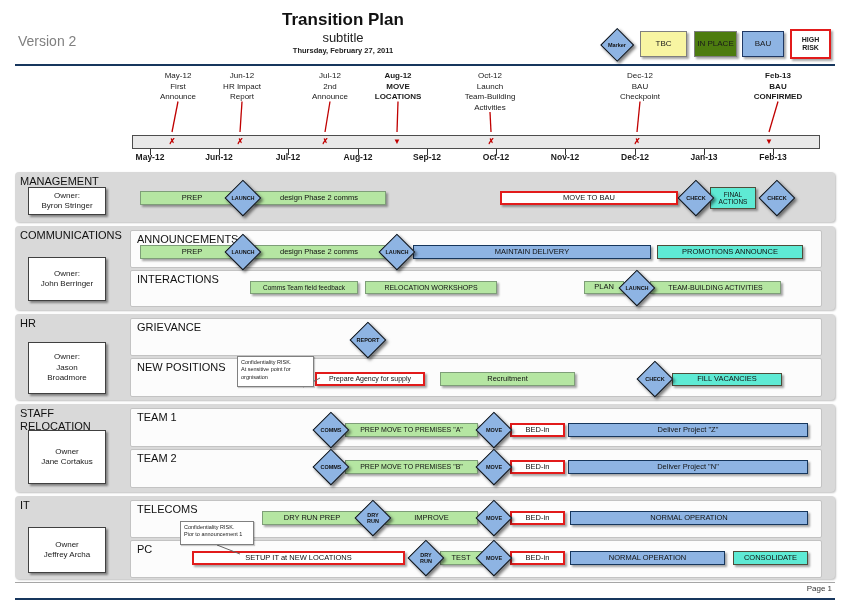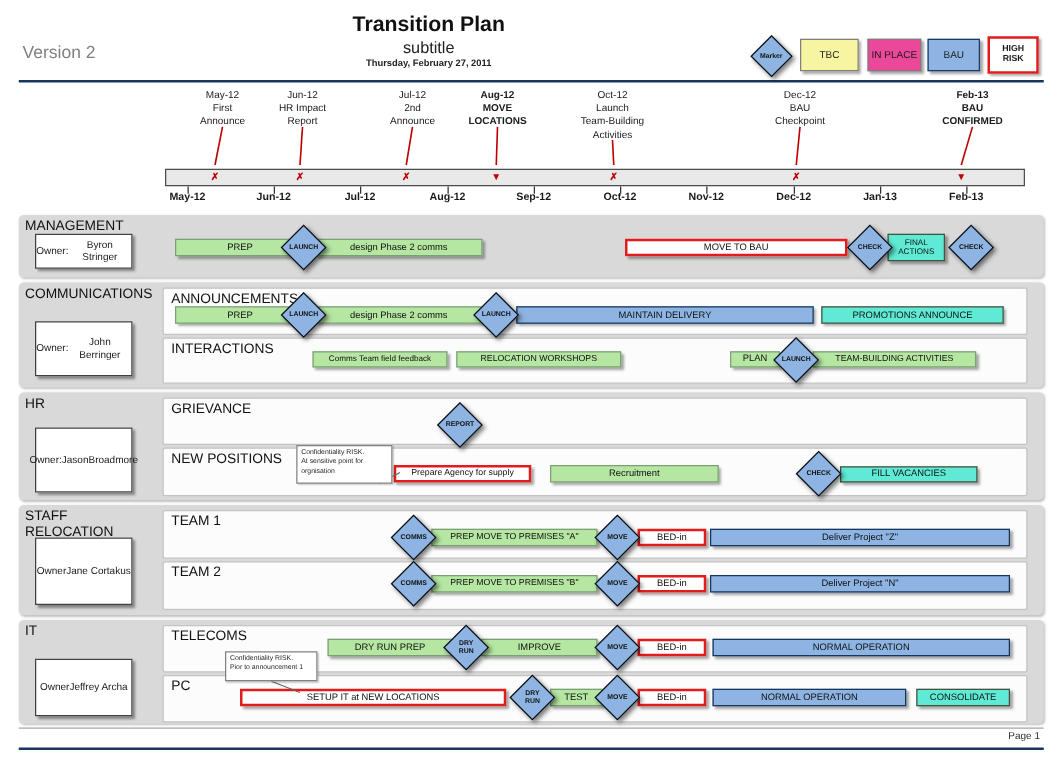--- a/index.html
+++ b/index.html
@@ -9,33 +9,33 @@
   .title-block{position:absolute;left:0;top:10px;width:686px;text-align:center}
   .title{font-size:17px;font-weight:bold;color:#111}
   .subtitle{font-size:13px;color:#222}
   .date{font-size:7.5px;font-weight:bold;color:#222;margin-top:1px}
   .hline{position:absolute;left:15px;width:820px}
   .hline.navy{height:2px;background:#17365d}
   .hline.gray{height:1px;background:#a6a6a6}
   .page-num{position:absolute;right:18px;top:584px;font-size:8px;color:#333}
   .lg-rect{position:absolute;display:flex;flex-direction:column;align-items:center;justify-content:center;font-size:8px;border:1px solid #7f7f7f;background:#fff;box-shadow:2px 2px 2px rgba(0,0,0,.35)}
   .lg-rect.yellow{background:#f8f5a2}
-  .lg-rect.green{background:#ec4899}
+  .lg-rect.green{background:#4d7c0f}
   .lg-rect.blue{background:#8eb4e3;border-color:#1f3864}
   .lg-rect.risk{background:#fff;border:2px solid #e21b1b;font-size:7px;font-weight:bold}
   .lg-line{line-height:1.15}
   .tl-bar{position:absolute;background:#e9e9e9;border:1px solid #4d4d4d;z-index:1}
   .tick{position:absolute;background:#333}
   .month{position:absolute;transform:translateX(-50%);font-size:8.5px;font-weight:bold;white-space:nowrap}
   .ms{position:absolute;transform:translateX(-50%);text-align:center;font-size:8px;line-height:10.5px;white-space:nowrap}
   .ms.bold{font-weight:bold}
   .mkr{position:absolute;transform:translateX(-50%);color:#c00000;font-weight:bold;font-size:8px;line-height:13px;z-index:5}
   .band{position:absolute;background:#d9d9d9;border-radius:4px;box-shadow:1px 1px 2px rgba(0,0,0,.25)}
   .lane-name{position:absolute;font-size:11px;color:#111;line-height:13px;white-space:nowrap;z-index:2}
-  .owner-box{position:absolute;background:#fff;border:1px solid #404040;box-shadow:2px 2px 2px rgba(0,0,0,.4);display:flex;flex-direction:row;align-items:center;justify-content:center;font-size:8px;text-align:center;z-index:2}
+  .owner-box{position:absolute;background:#fff;border:1px solid #404040;box-shadow:2px 2px 2px rgba(0,0,0,.4);display:flex;flex-direction:column;align-items:center;justify-content:center;font-size:8px;text-align:center;z-index:2}
   .owner-line{line-height:1.3}
   .row{position:absolute;background:#fcfcfc;border:1px solid #c3c3c3;border-radius:2px;z-index:1}
   .row-label{position:absolute;left:6px;top:2px;font-size:11px;color:#111;white-space:nowrap}
   .bar{position:absolute;display:flex;flex-direction:column;align-items:center;justify-content:center;font-size:7.5px;line-height:1.1;white-space:nowrap;box-shadow:2px 2px 2px rgba(0,0,0,.35);z-index:2;color:#111}
   .bar.green{background:#b5e6a2;border:1px solid #7e9e78}
   .bar.blue{background:#8eb4e3;border:1px solid #16365c}
   .bar.yellow{background:#5eead4;border:1px solid #4d4d3a}
   .bar.risk{background:#fff;border:2px solid #e21b1b}
   .dia{position:absolute;z-index:6;filter:drop-shadow(2px 2px 1.5px rgba(0,0,0,.5))}
   .dia-sq{position:absolute;left:16%;top:16%;width:68%;height:68%;background:#8eb4e3;border:1.5px solid #0d0d0d;transform:rotate(45deg)}

